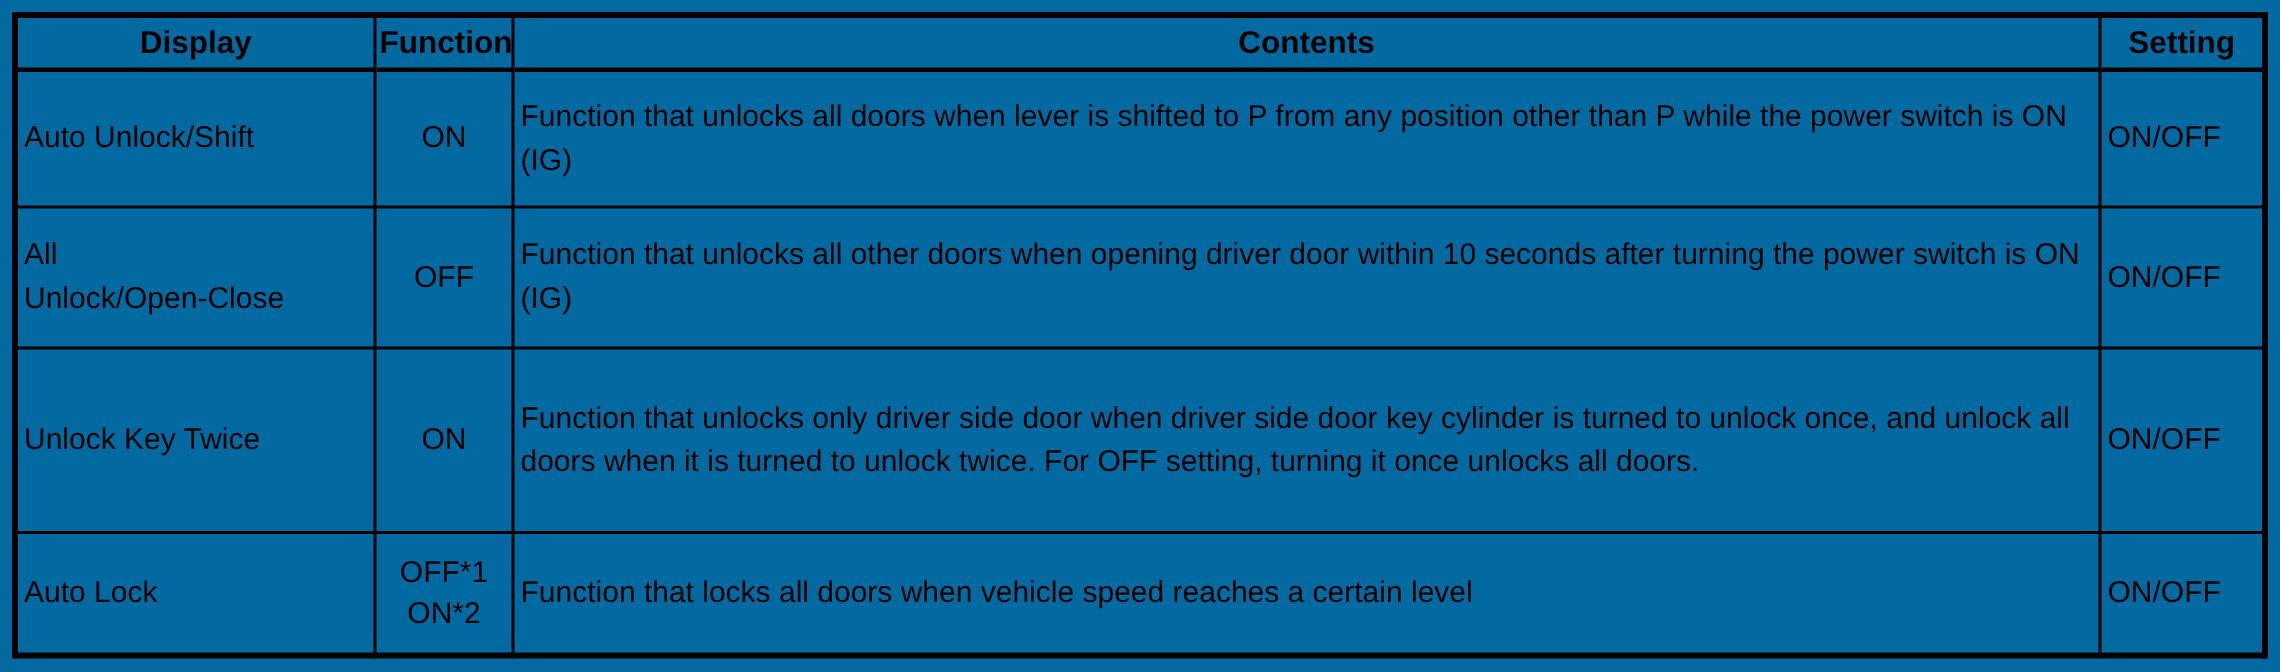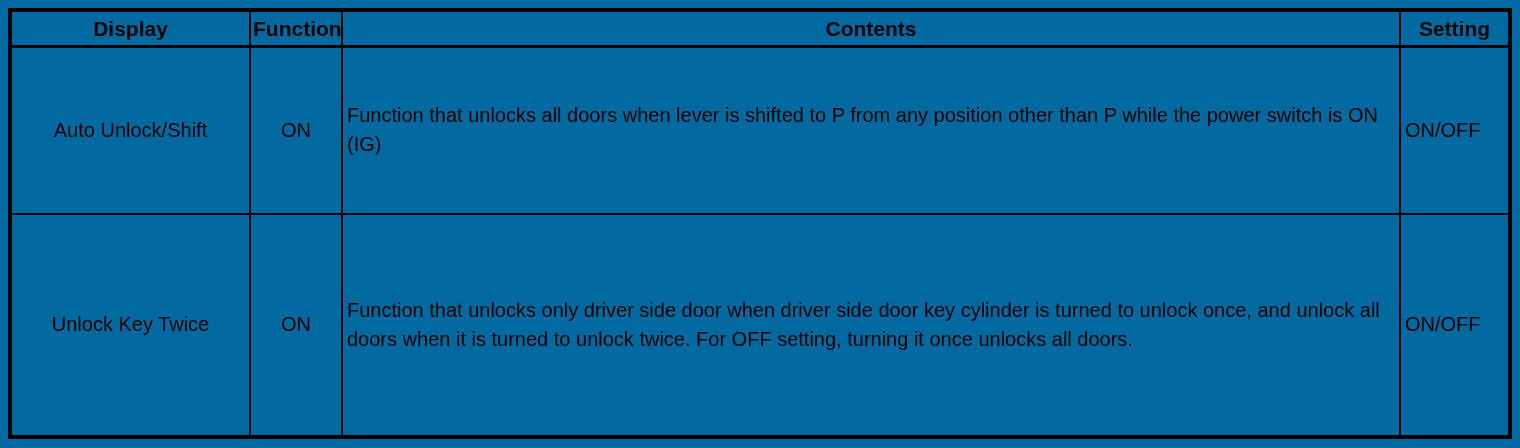--- a/index.html
+++ b/index.html
@@ -40,21 +40,20 @@
     height: 36px;
     border-bottom-width: 3px;
     padding: 2px 2px;
   }
   col.col-display { width: 240px; }
   col.col-default { width: 92px; }
   col.col-contents { width: auto; }
   col.col-setting { width: 110px; }
 
   td.display-cell {
-    text-align: center;
     white-space: pre-line;
   }
   td.default-cell {
     text-align: center;
     white-space: pre-line;
     line-height: 27px;
   }
   td.contents-cell {
     text-align: left;
     padding-left: 8px;
@@ -88,21 +87,35 @@
         <th>Setting</th>
       </tr>
     </thead>
     <tbody>
       <tr class="row-1">
         <td class="display-cell">Auto Unlock/Shift</td>
         <td class="default-cell">ON</td>
         <td class="contents-cell">Function that unlocks all doors when lever is shifted to P from any position other than P while the power switch is ON (IG)</td>
         <td class="setting-cell">ON/OFF</td>
       </tr>
+      <tr class="row-2">
+        <td class="display-cell">All
+Unlock/Open-Close</td>
+        <td class="default-cell">OFF</td>
+        <td class="contents-cell">Function that unlocks all other doors when opening driver door within 10 seconds after turning the power switch is ON (IG)</td>
+        <td class="setting-cell">ON/OFF</td>
+      </tr>
       <tr class="row-3">
         <td class="display-cell">Unlock Key Twice</td>
         <td class="default-cell">ON</td>
         <td class="contents-cell">Function that unlocks only driver side door when driver side door key cylinder is turned to unlock once, and unlock all doors when it is turned to unlock twice. For OFF setting, turning it once unlocks all doors.</td>
+        <td class="setting-cell">ON/OFF</td>
+      </tr>
+      <tr class="row-5">
+        <td class="display-cell">Auto Lock</td>
+        <td class="default-cell">OFF*1
+ON*2</td>
+        <td class="contents-cell">Function that locks all doors when vehicle speed reaches a certain level</td>
         <td class="setting-cell">ON/OFF</td>
       </tr>
     </tbody>
   </table>
 </div>
 
 </body></html>

